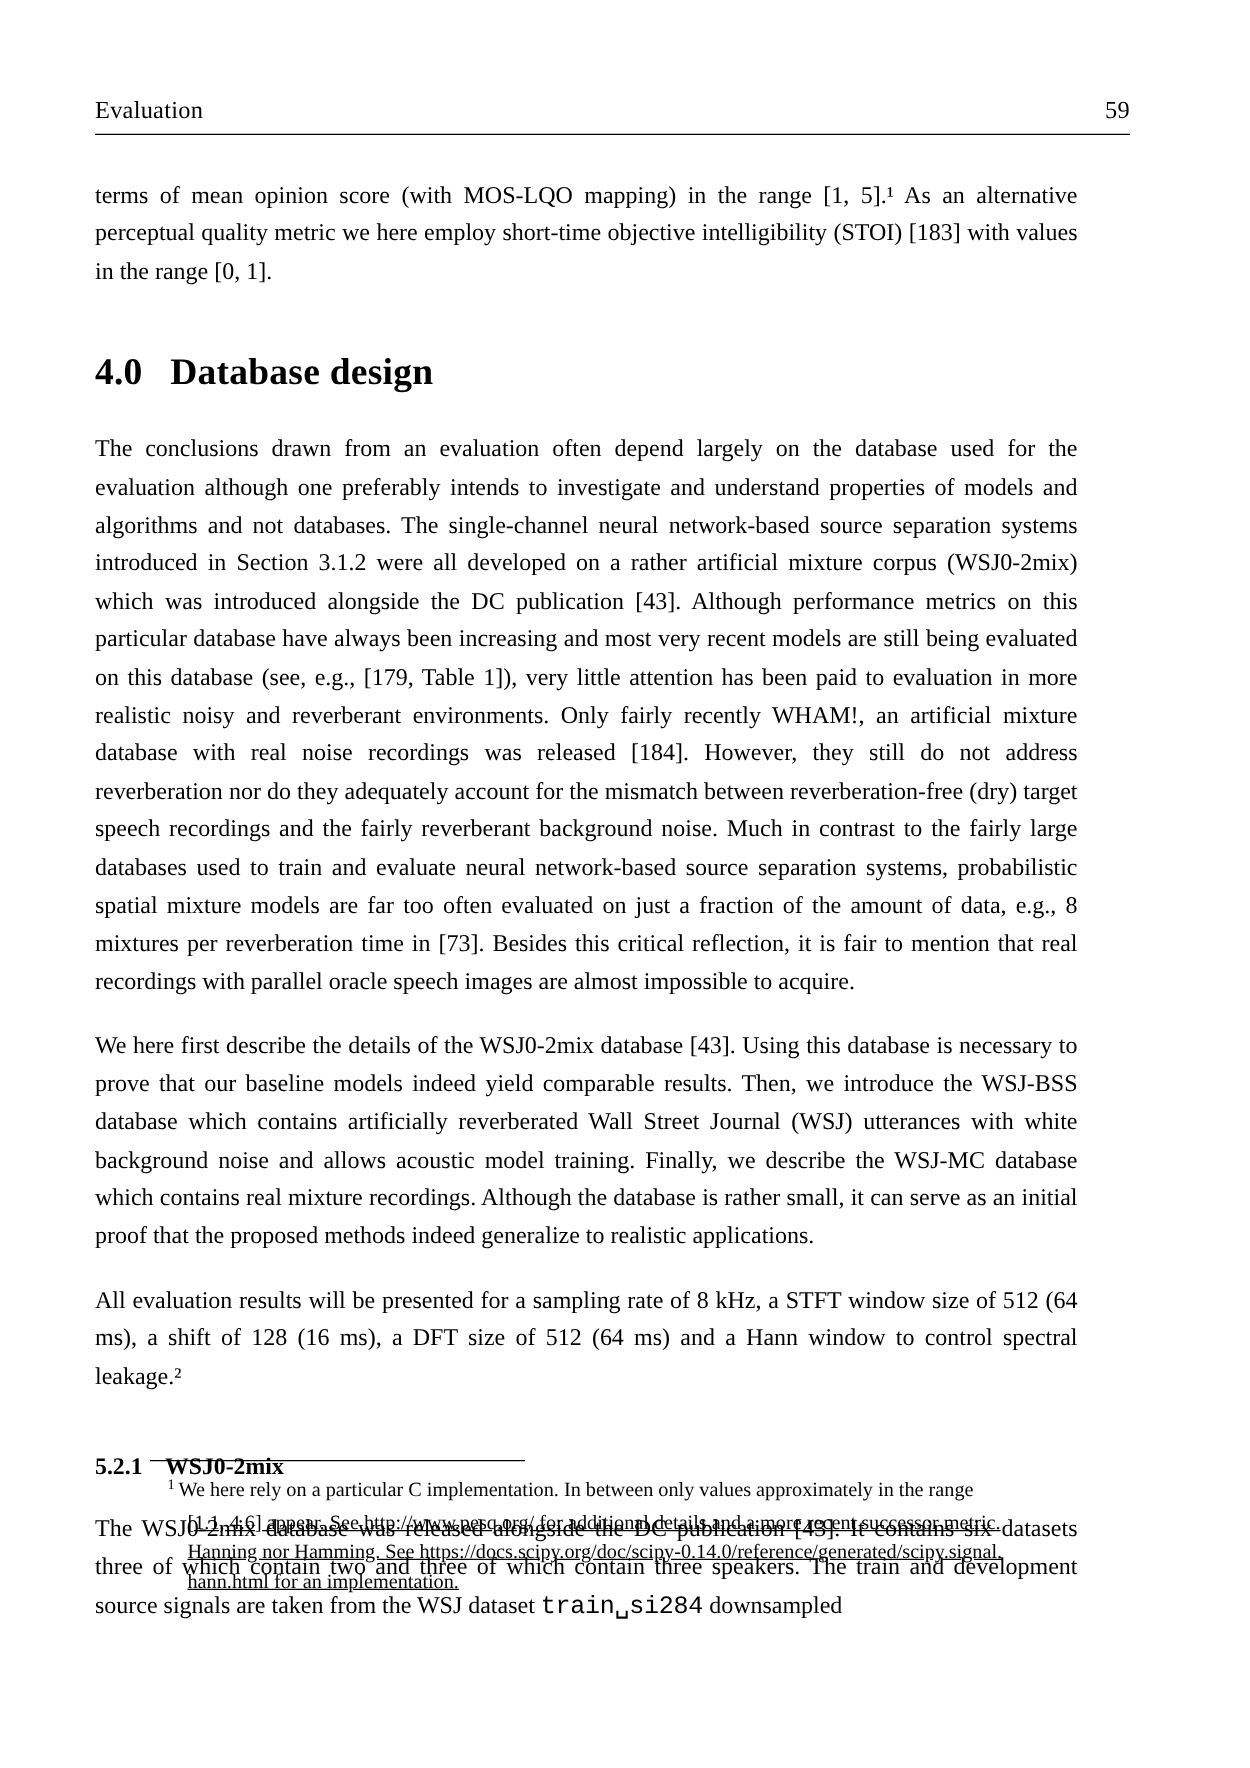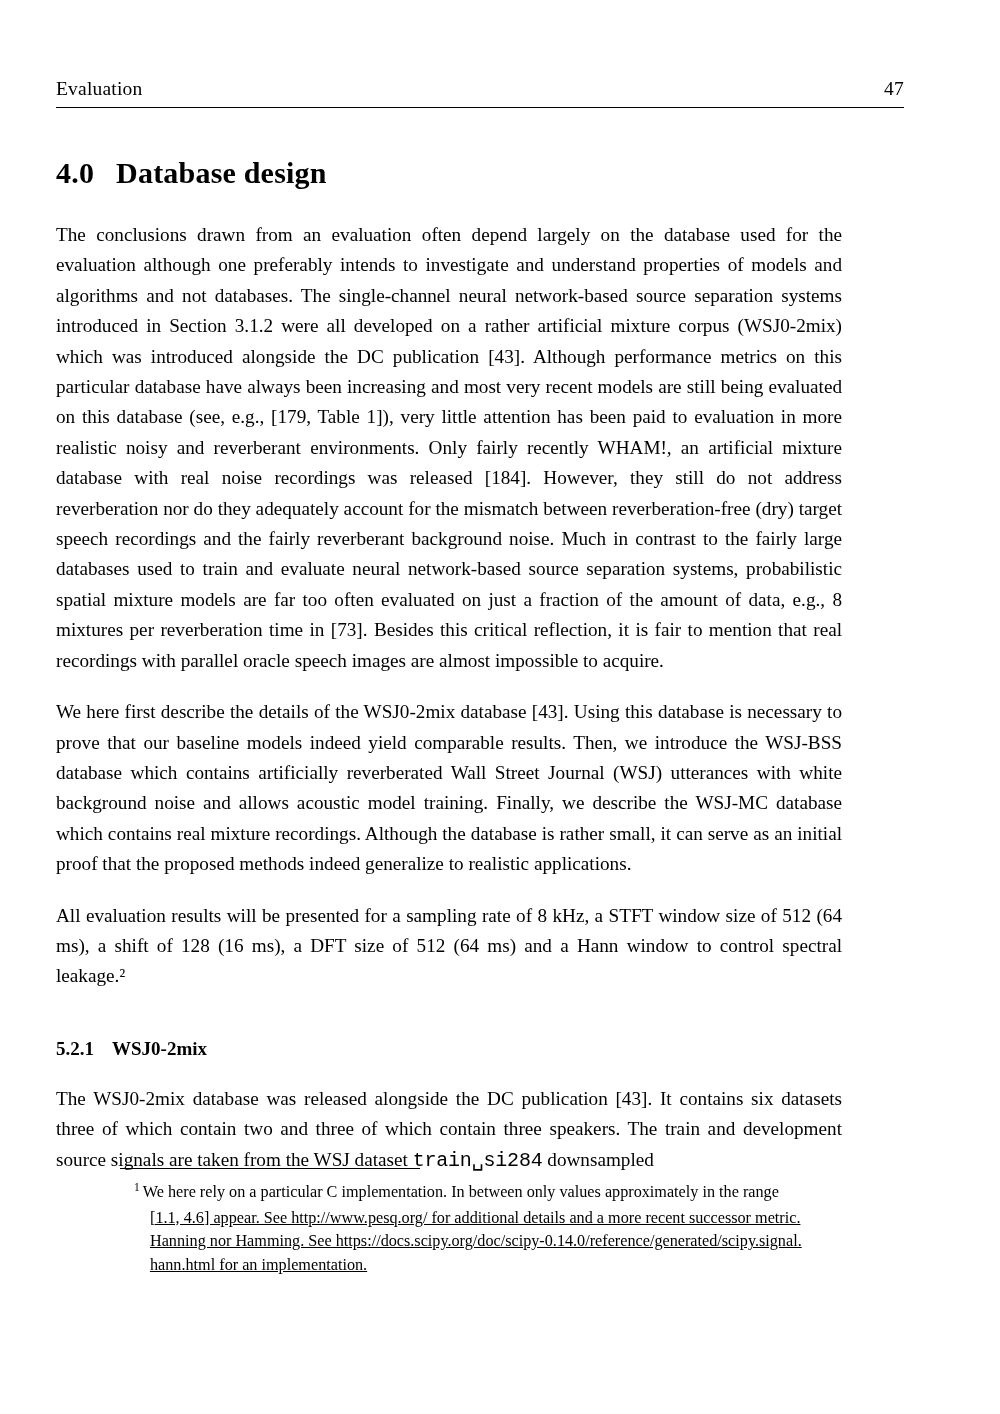--- a/index.html
+++ b/index.html
@@ -13,21 +13,21 @@
     font-family: "Liberation Serif", serif;
     color: #000000;
     position: relative;
   }
   .page {
     position: absolute;
     left: 0; top: 0;
     width: 1000px;
     height: 1414px;
     box-sizing: border-box;
-    padding: 78px 96px 40px 56px;
+    padding: 78px 96px 40px 76px;
   }
   .header {
     display: flex;
     justify-content: space-between;
     align-items: baseline;
     font-size: 19.5px;
     padding-bottom: 7px;
     border-bottom: 1.1px solid #000;
     letter-spacing: 0.2px;
   }
@@ -104,25 +104,26 @@
     text-decoration: underline;
   }
 </style>
 </head>
 <body>
 
 <div class="page">
 
   <div class="header">
     <span class="title">Evaluation</span>
-    <span class="pageno">47</span>
+    <span class="pageno">59</span>
   </div>
 
   <div class="body-col">
 
+    <p class="para">terms of mean opinion score (with MOS-LQO mapping) in the range [1, 5].¹ As an alternative perceptual quality metric we here employ short-time objective intelligibility (STOI) [183] with values in the range [0, 1].</p>
 
     <h2 class="section">
       <span class="num">4.0</span><span>Database design</span>
     </h2>
 
     <p class="para">The conclusions drawn from an evaluation often depend largely on the database used for the evaluation although one preferably intends to investigate and understand properties of models and algorithms and not databases. The single-channel neural network-based source separation systems introduced in Section 3.1.2 were all developed on a rather artificial mixture corpus (WSJ0-2mix) which was introduced alongside the DC publication [43]. Although performance metrics on this particular database have always been increasing and most very recent models are still being evaluated on this database (see, e.g., [179, Table 1]), very little attention has been paid to evaluation in more realistic noisy and reverberant environments. Only fairly recently WHAM!, an artificial mixture database with real noise recordings was released [184]. However, they still do not address reverberation nor do they adequately account for the mismatch between reverberation-free (dry) target speech recordings and the fairly reverberant background noise. Much in contrast to the fairly large databases used to train and evaluate neural network-based source separation systems, probabilistic spatial mixture models are far too often evaluated on just a fraction of the amount of data, e.g., 8 mixtures per reverberation time in [73]. Besides this critical reflection, it is fair to mention that real recordings with parallel oracle speech images are almost impossible to acquire.</p>
 
     <p class="para">We here first describe the details of the WSJ0-2mix database [43]. Using this database is necessary to prove that our baseline models indeed yield comparable results. Then, we introduce the WSJ-BSS database which contains artificially reverberated Wall Street Journal (WSJ) utterances with white background noise and allows acoustic model training. Finally, we describe the WSJ-MC database which contains real mixture recordings. Although the database is rather small, it can serve as an initial proof that the proposed methods indeed generalize to realistic applications.</p>
 
     <p class="para">All evaluation results will be presented for a sampling rate of 8 kHz, a STFT window size of 512 (64 ms), a shift of 128 (16 ms), a DFT size of 512 (64 ms) and a Hann window to control spectral leakage.²</p>

